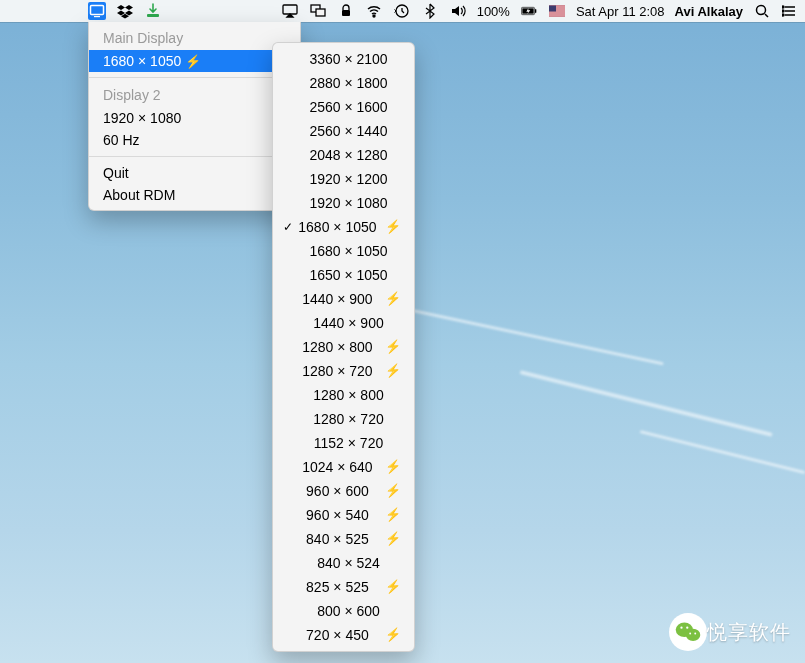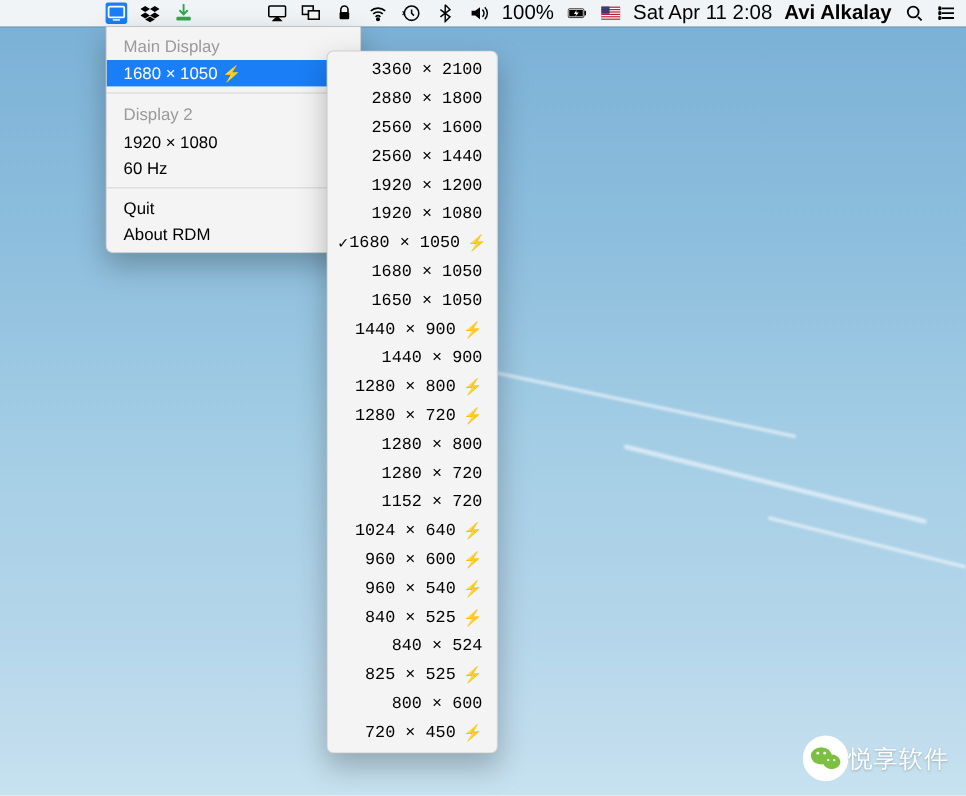--- a/index.html
+++ b/index.html
@@ -11,21 +11,21 @@
     overflow: hidden; position: relative;
     color: #000;
   }
 
   
   .menubar {
     position: absolute; top:0; left:0; right:0;
     height:22px; background:rgba(248,248,248,0.94);
     display:flex; align-items:center;
     padding:0 6px 0 88px;
-    font-size:17px; color:#000;
+    font-size:13px; color:#000;
     box-shadow:0 1px 0 rgba(0,0,0,0.12);
   }
   .mb-icons { display:flex; align-items:center; gap:10px; }
   .mb-icon { display:inline-flex; align-items:center; justify-content:center; width:18px; height:18px; }
   .mb-icon svg { width:16px; height:16px; }
   .mb-icon.active { background:#1a7ef7; border-radius:2px; }
   .mb-spacer { flex:1; }
   .mb-right { display:flex; align-items:center; gap:10px; }
   .mb-text { white-space:nowrap; }
   .mb-strong { font-weight:600; }
@@ -67,21 +67,21 @@
     box-shadow:0 10px 24px rgba(0,0,0,0.25);
     padding:4px 0;
   }
   .sub-item {
     display:flex; align-items:center;
     padding:2px 12px 2px 8px;
     font-size:14px; line-height:20px;
     white-space:nowrap;
   }
   .sub-check { width:14px; display:inline-block; text-align:center; font-size:12px; }
-  .sub-label { flex:1; text-align:right; padding-left:0;font-family:Liberation Mono, monospace; }
+  .sub-label { flex:1; text-align:center; padding-left:0; }
   .sub-bolt { color:#f7b500; font-size:13px; margin-left:6px; }
 
   
   .watermark {
     position:absolute; right:14px; bottom:12px;
     display:flex; align-items:center; 
     color:#fff; font-size:20px; letter-spacing:1px;
     font-family:"PingFang SC","Hiragino Sans GB","Microsoft YaHei",sans-serif;
     text-shadow:0 1px 2px rgba(0,0,0,0.25);
   }
@@ -238,20 +238,24 @@
       <span class="sub-check"></span>
       <span class="sub-label">2880 × 1800</span>
     </div>
     <div class="sub-item">
       <span class="sub-check"></span>
       <span class="sub-label">2560 × 1600</span>
     </div>
     <div class="sub-item">
       <span class="sub-check"></span>
       <span class="sub-label">2560 × 1440</span>
+    </div>
+    <div class="sub-item">
+      <span class="sub-check"></span>
+      <span class="sub-label">2048 × 1280</span>
     </div>
     <div class="sub-item">
       <span class="sub-check"></span>
       <span class="sub-label">1920 × 1200</span>
     </div>
     <div class="sub-item">
       <span class="sub-check"></span>
       <span class="sub-label">1920 × 1080</span>
     </div>
     <div class="sub-item">

